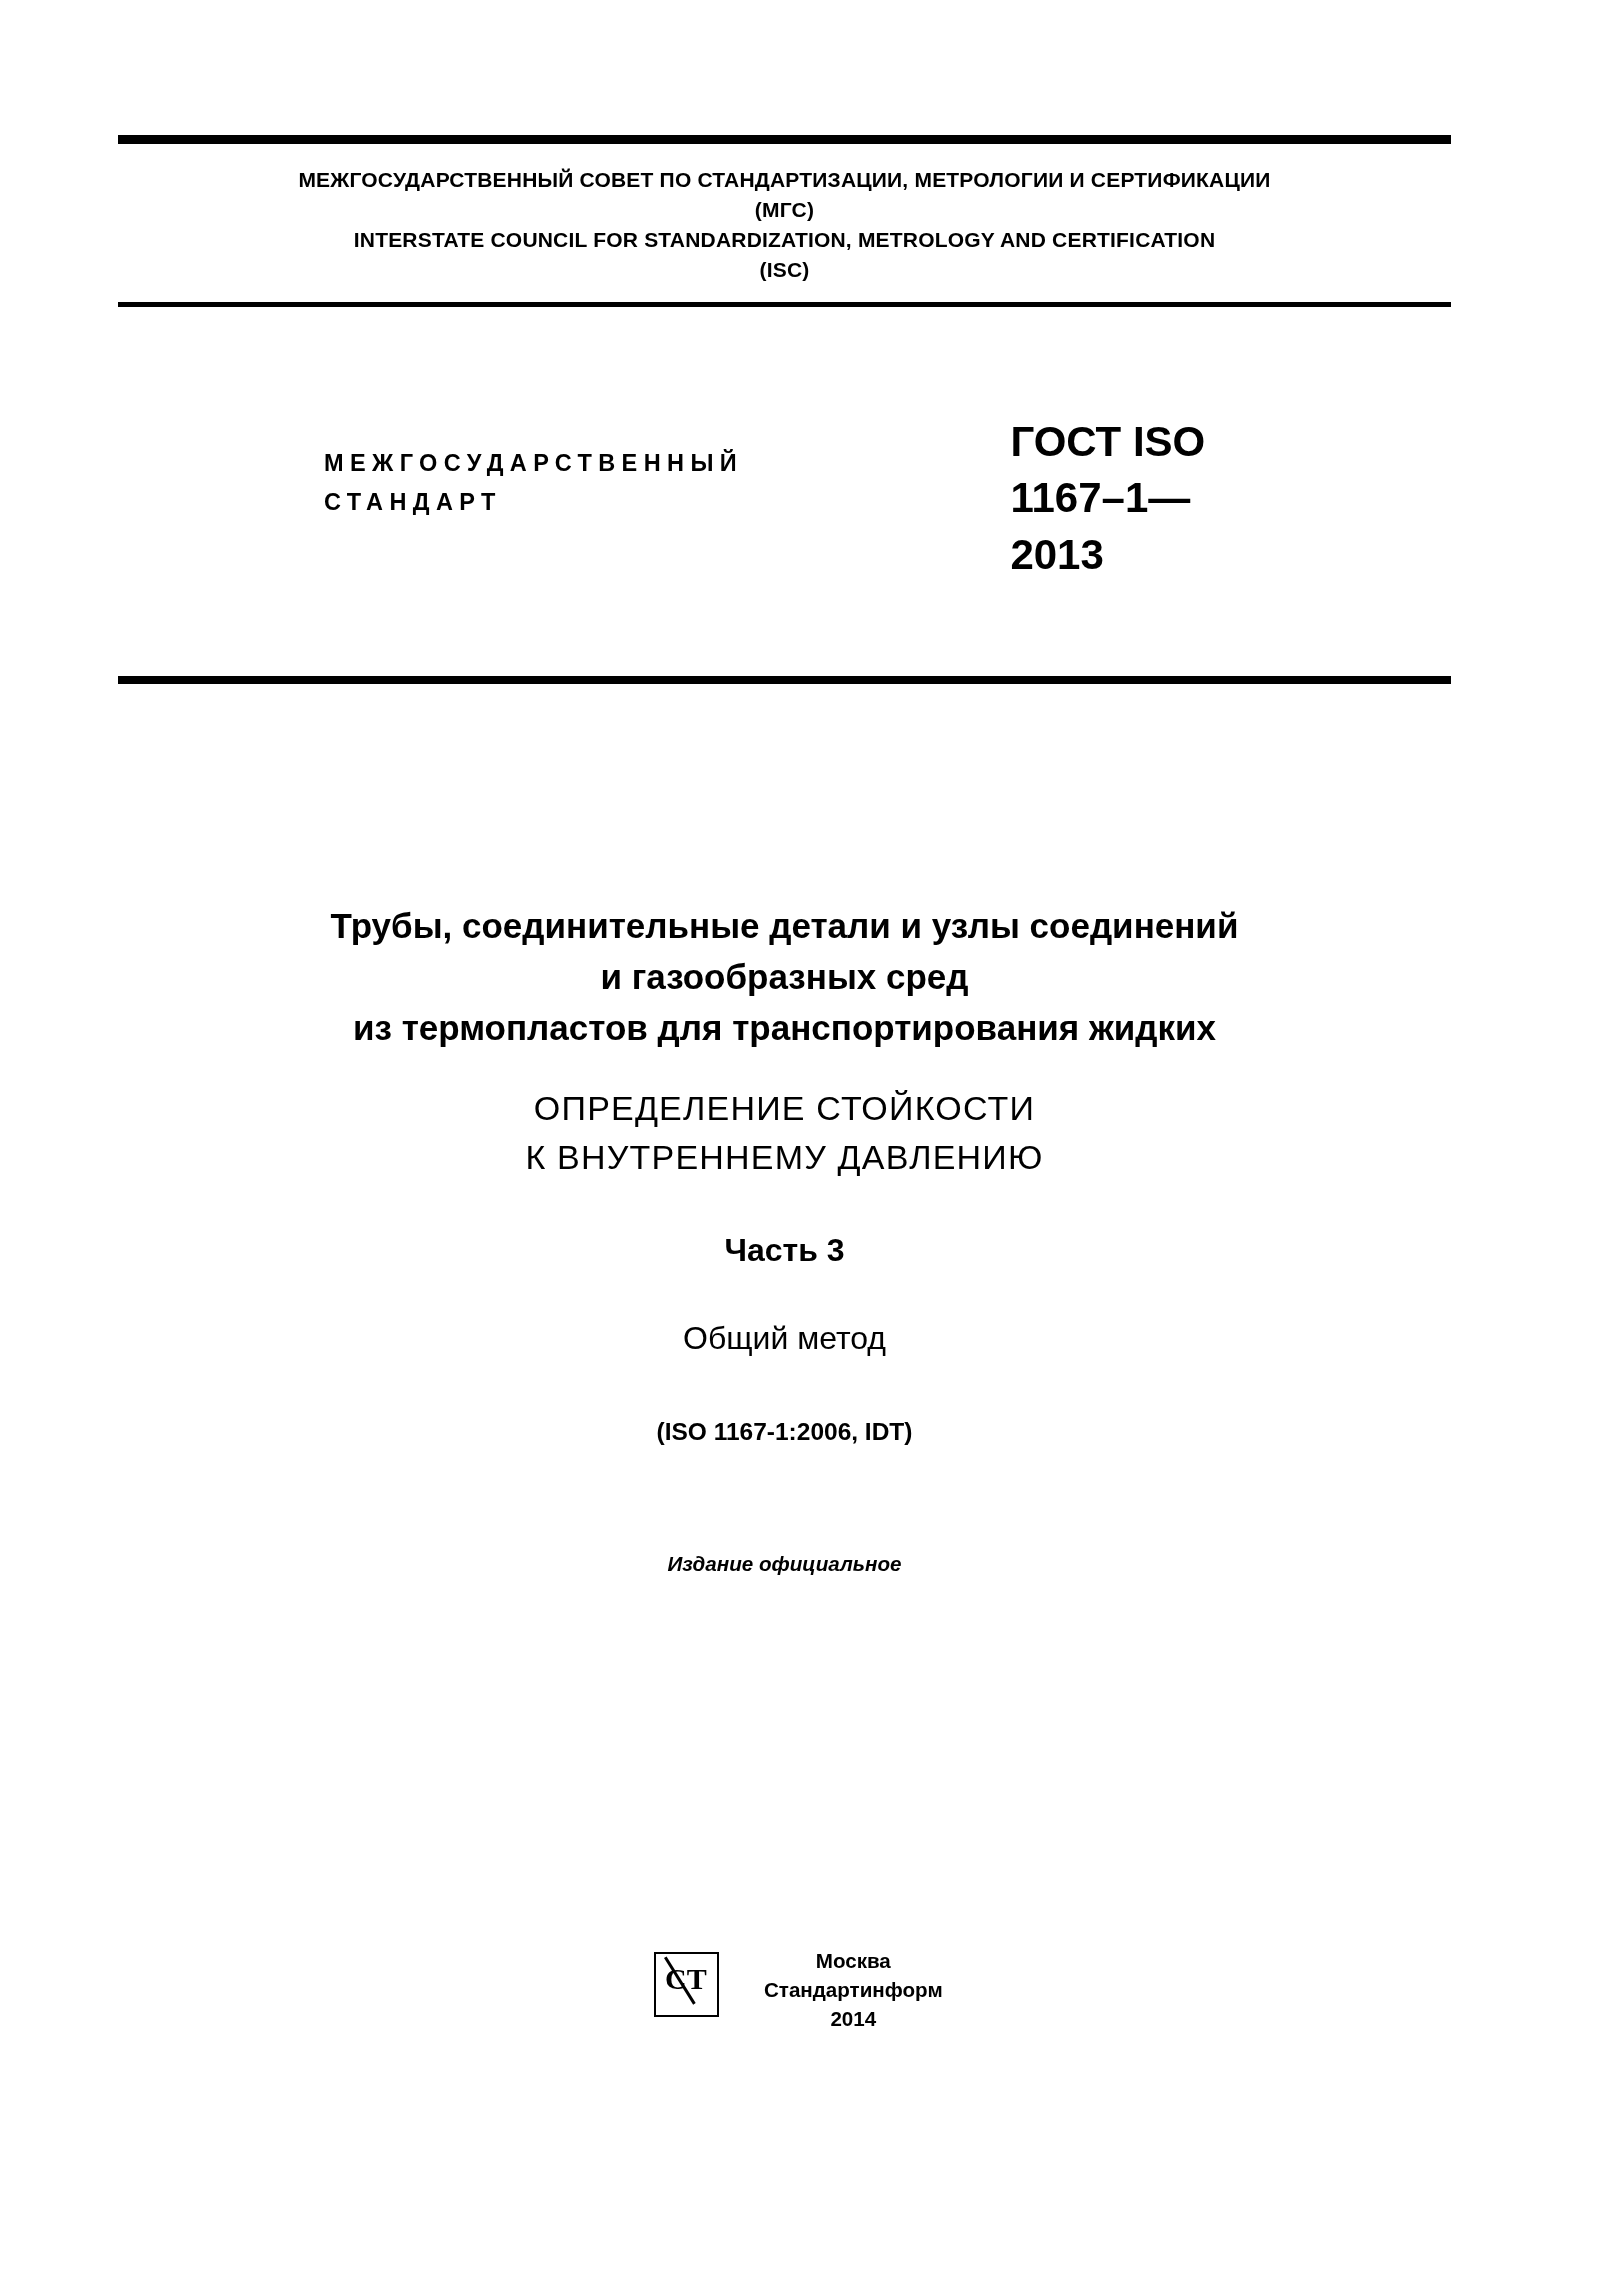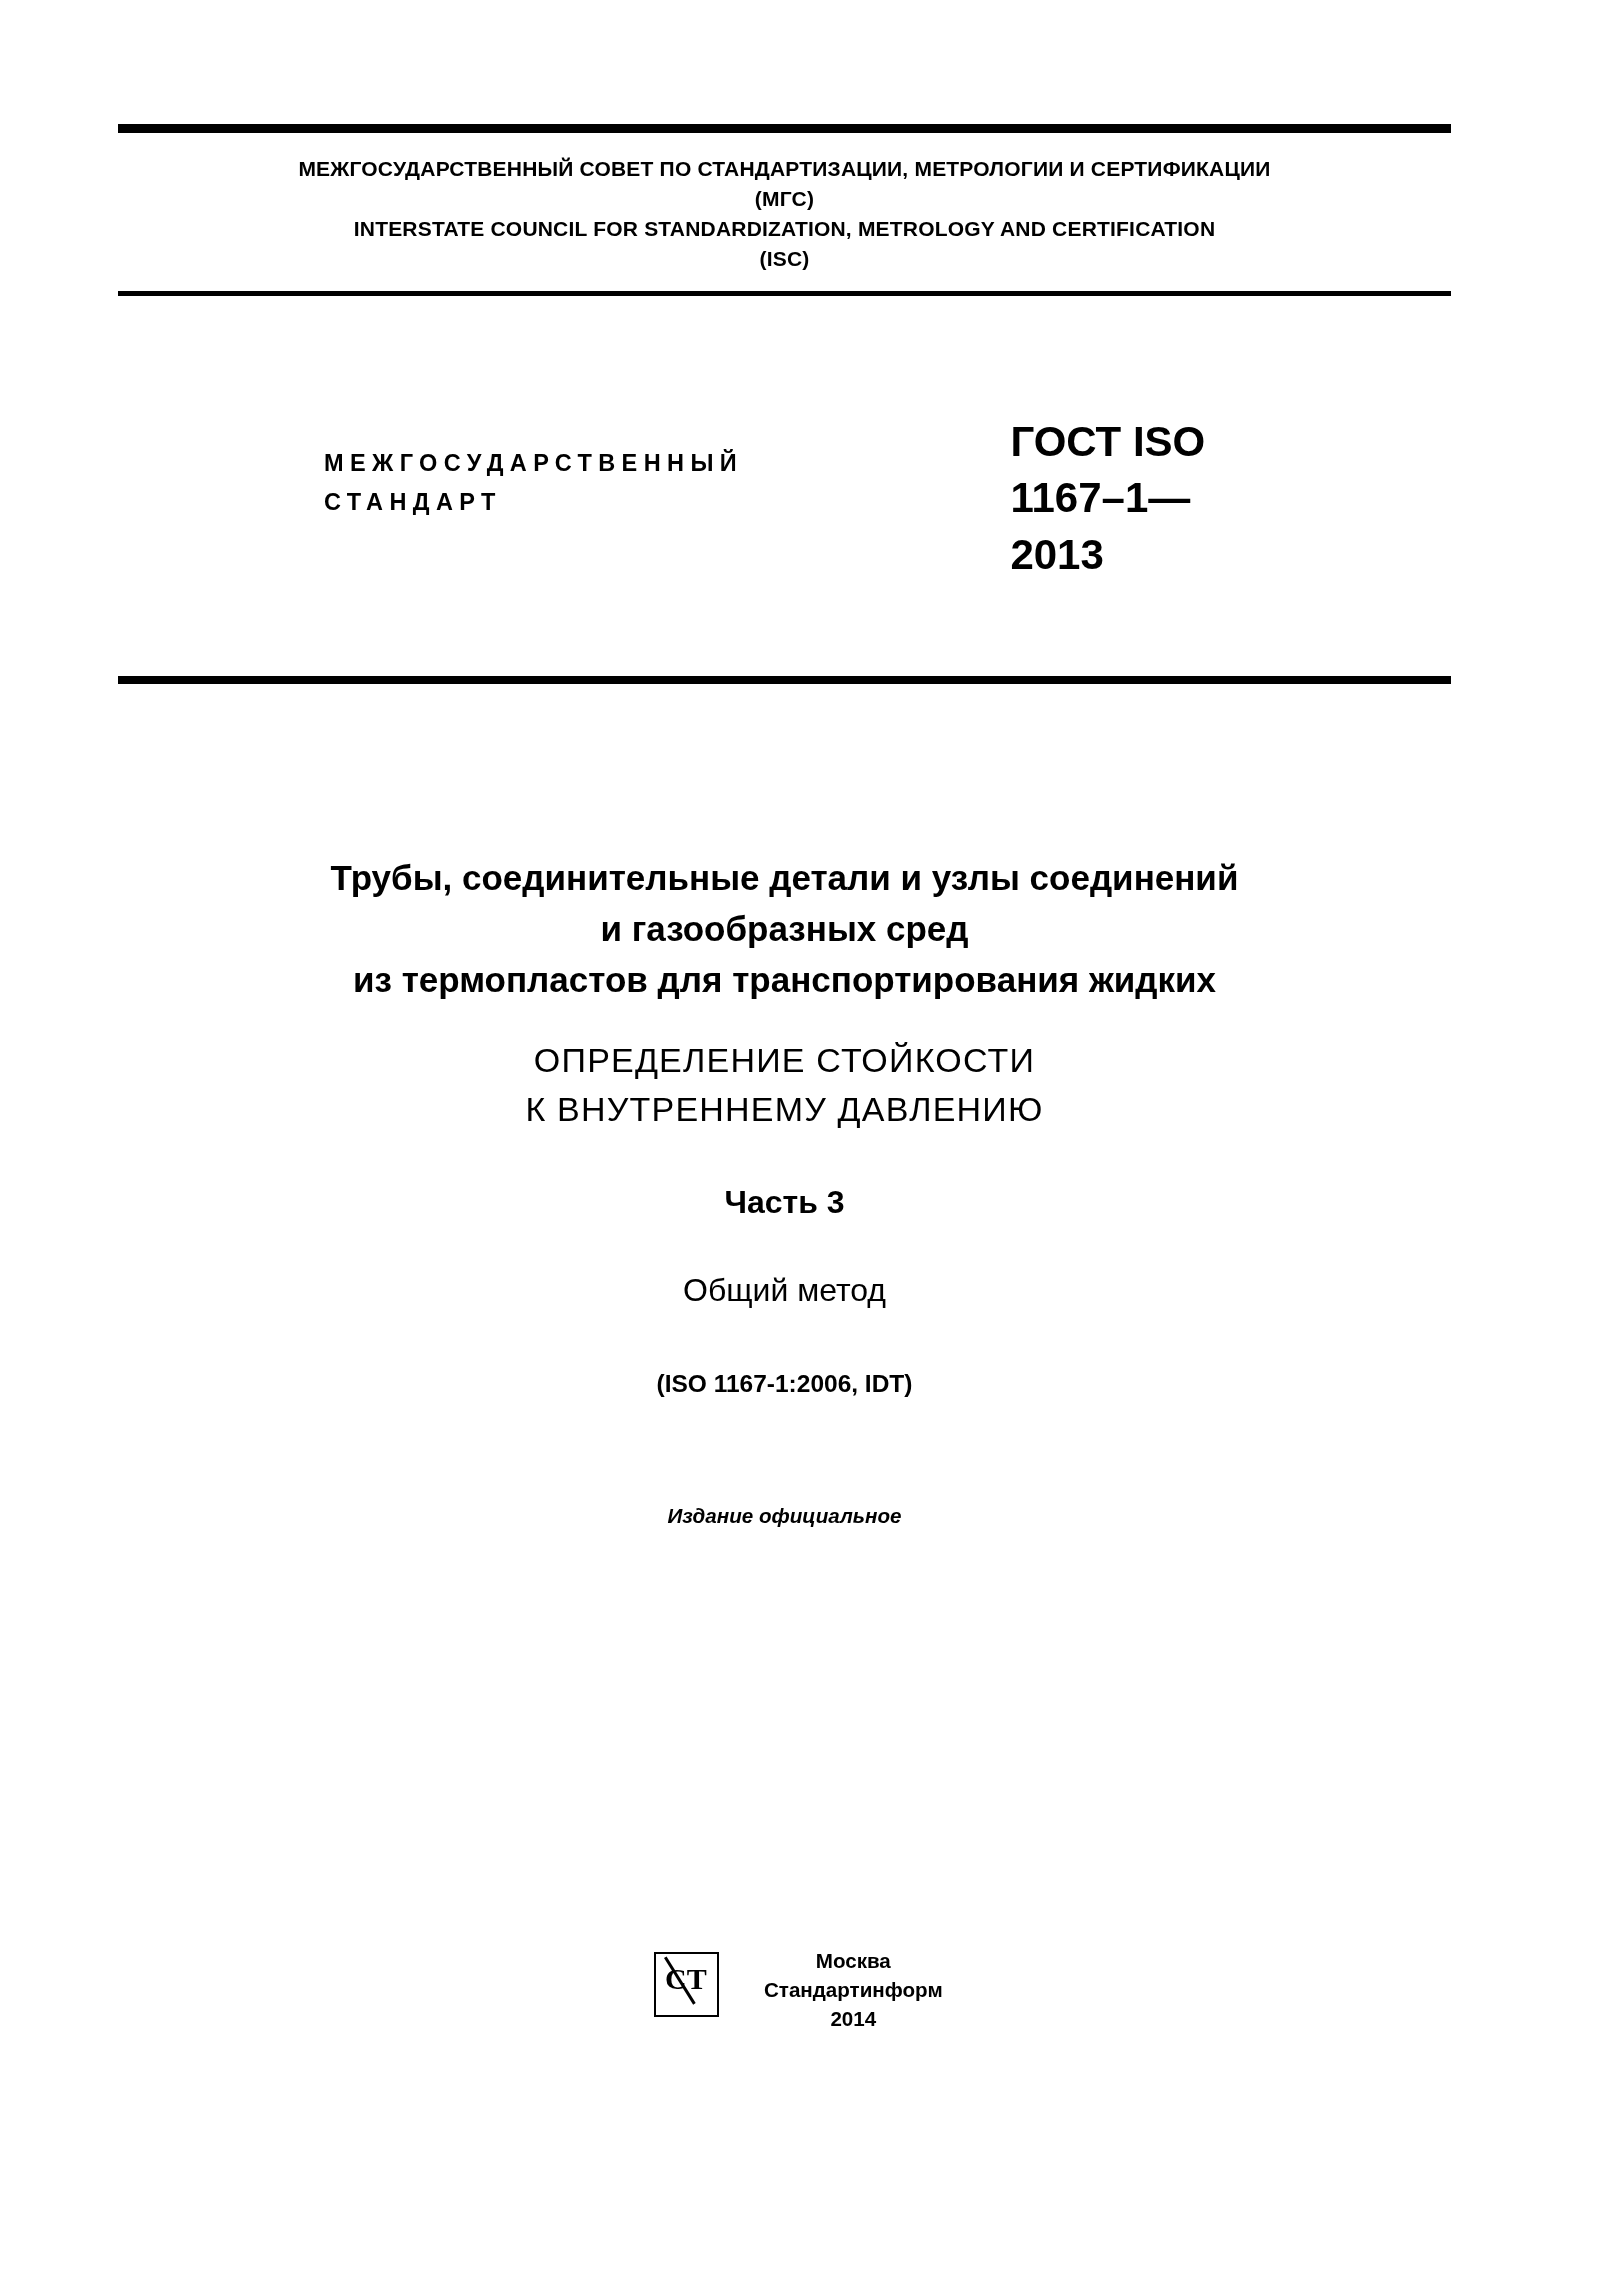--- a/index.html
+++ b/index.html
@@ -21,21 +21,21 @@
     top: 0;
     width: 1620px;
     height: 2293px;
     box-sizing: border-box;
   }
 
   
   .header-block {
     position: absolute;
     left: 118px;
-    top: 124px;
+    top: 135px;
     width: 1333px;
   }
   .rule-thick {
     height: 8.8px;
     background: #000000;
     width: 100%;
   }
   .rule-thin {
     height: 4.9px;
     background: #000000;
@@ -99,20 +99,21 @@
     left: 118px;
     top: 853px;
     width: 1333px;
     text-align: center;
   }
   .main-title .t1 {
     font-size: 35px;
     font-weight: bold;
     line-height: 1.45;
     letter-spacing: 0px;
+    margin-top: 48px;
   }
   .main-title .t2 {
     margin-top: 31px;
     font-size: 34px;
     font-weight: normal;
     line-height: 1.42;
     letter-spacing: 1.2px;
   }
   .main-title .t3 {
     margin-top: 51px;

